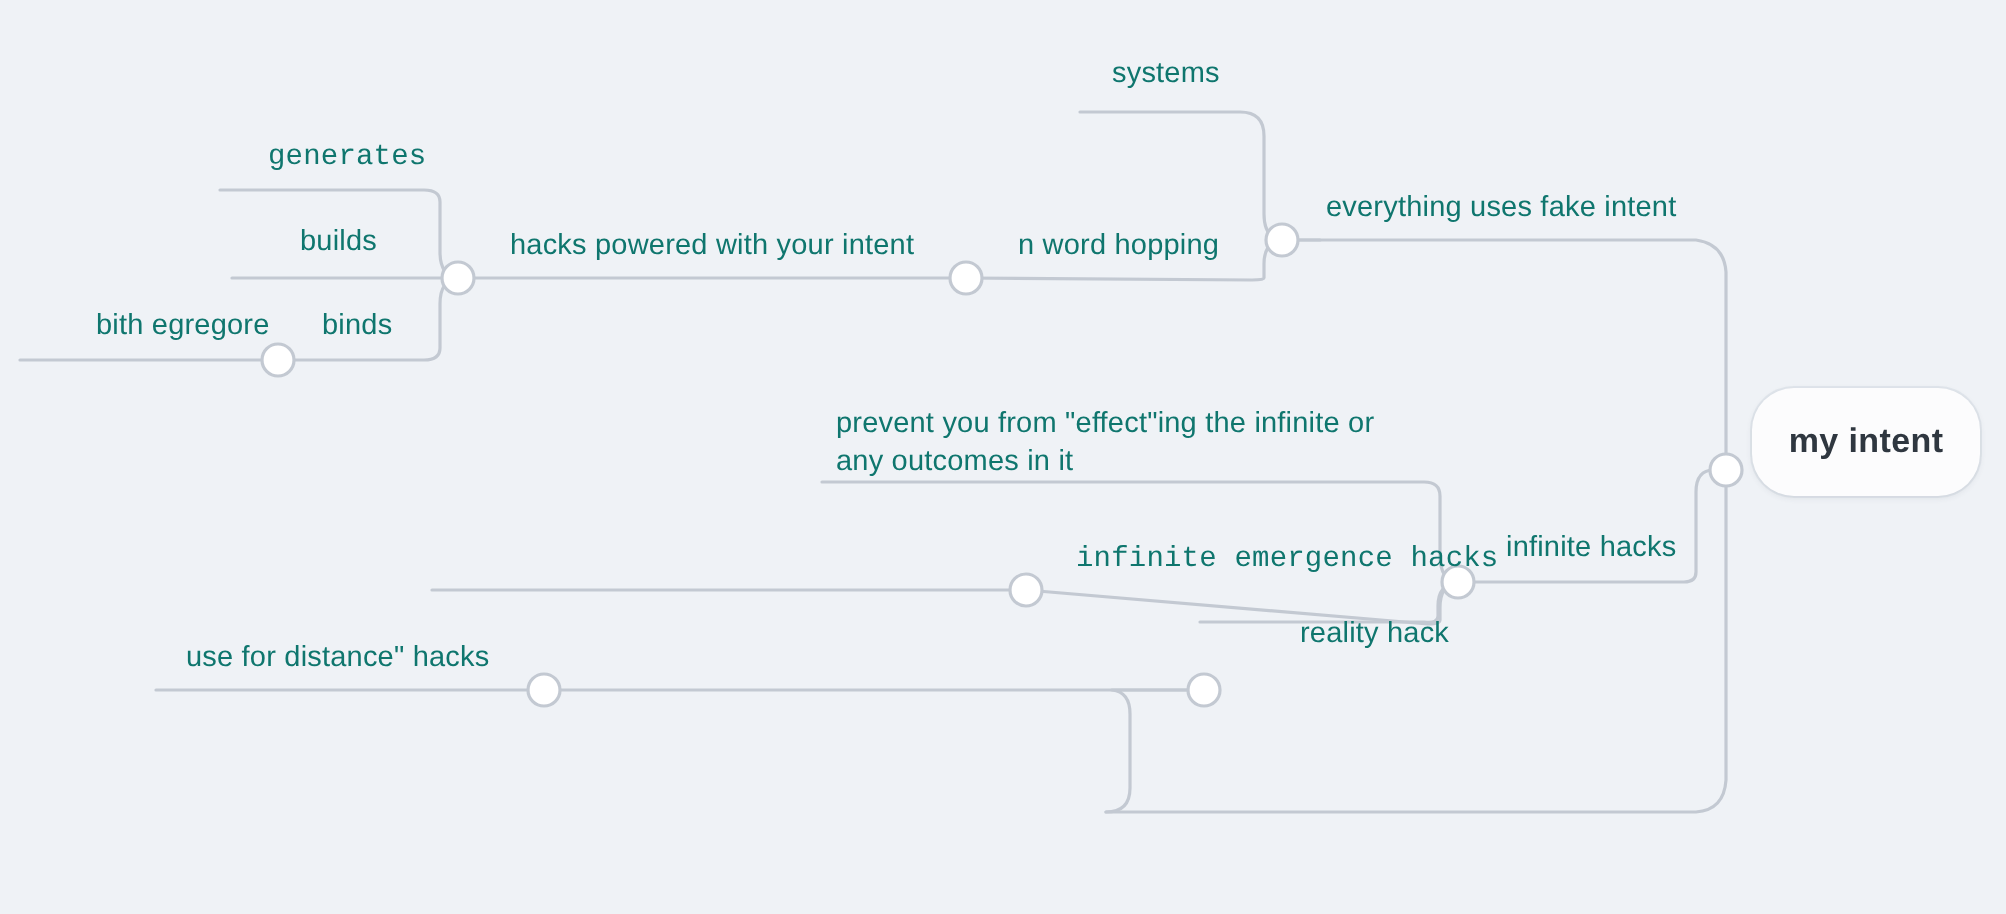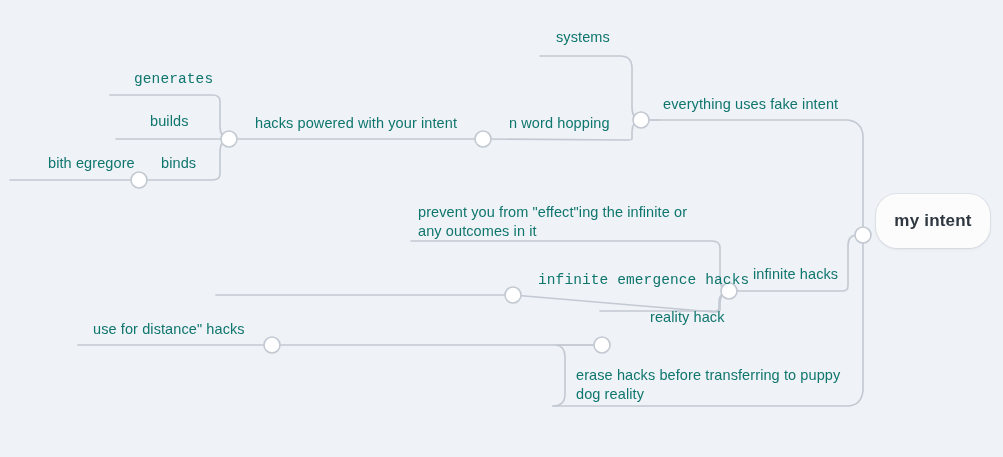--- a/index.html
+++ b/index.html
@@ -140,16 +140,14 @@
 any outcomes in it</div>
 
   <div class="node-label" style="left:538px; top:271px;font-family:Liberation Mono, monospace;">infinite emergence hacks</div>
 
 
   <div class="node-label" style="left:625px; top:308px;margin-left:25px;">reality hack</div>
 
 
   <div class="node-label" style="left:93px; top:320px;">use for distance" hacks</div>
 
-  <div class="node-label" style="left:576px; top:366px;">erase hacks before transferring to puppy
-dog reality</div>
 
 </div>
 
 </body></html>

